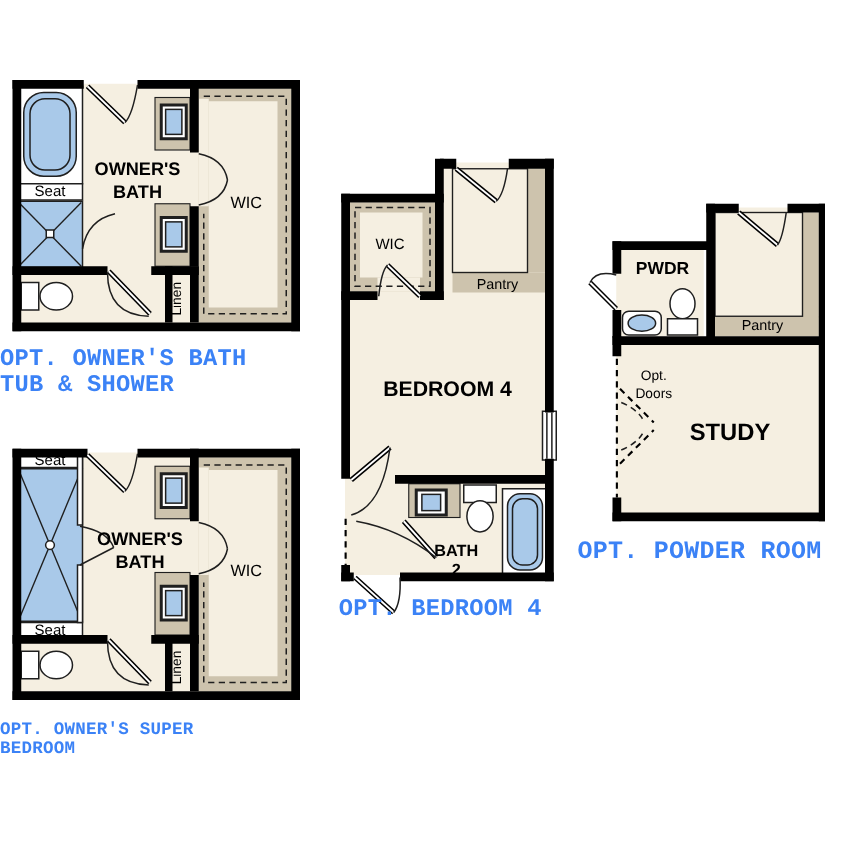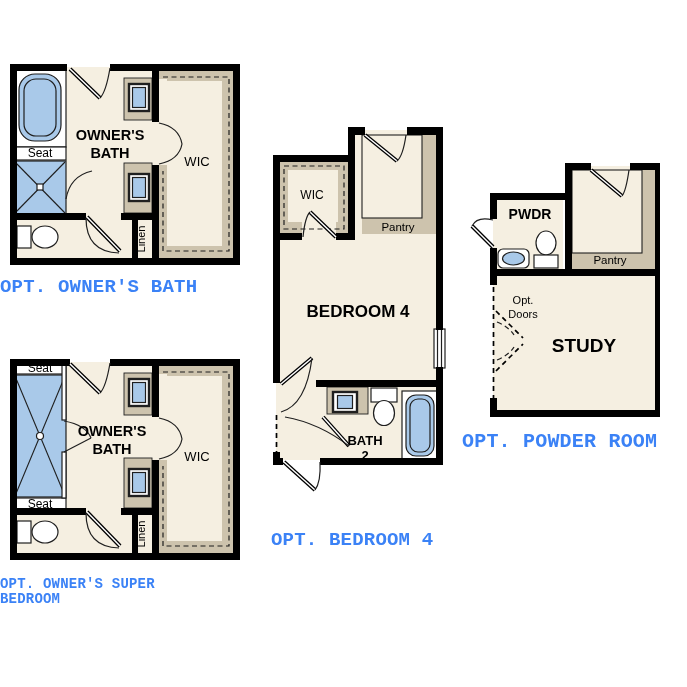--- a/index.html
+++ b/index.html
@@ -335,25 +335,26 @@
     <text class="lbl b" x="530" y="219" font-size="14" text-anchor="middle">PWDR</text>
     <text class="lbl" x="610" y="264" font-size="11.5" text-anchor="middle">Pantry</text>
     <text class="lbl b" x="584" y="352" font-size="19" text-anchor="middle">STUDY</text>
     <text class="lbl" x="523" y="304" font-size="11" text-anchor="middle">Opt.</text>
     <text class="lbl" x="523" y="318" font-size="11" text-anchor="middle">Doors</text>
   </g>
 </svg>
 
 <div class="cap" style="left:0;top:277px;width:250px;font-size:19px;">
   <span>OPT. OWNER'S BATH</span>
+  <span>TUB &amp; SHOWER</span>
 </div>
 <div class="cap" style="left:0;top:577px;width:252px;font-size:14px;">
   <span>OPT. OWNER'S SUPER</span>
   <span>BEDROOM</span>
 </div>
-<div class="cap" style="left:271px;top:530px;width:176px;font-size:19px;">
+<div class="cap" style="left:271px;top:477px;width:176px;font-size:19px;">
   <span>OPT. BEDROOM 4</span>
 </div>
 <div class="cap" style="left:462px;top:431px;width:228px;font-size:20px;">
   <span>OPT. POWDER ROOM</span>
 </div>
 
 </div>
 
 </body></html>

